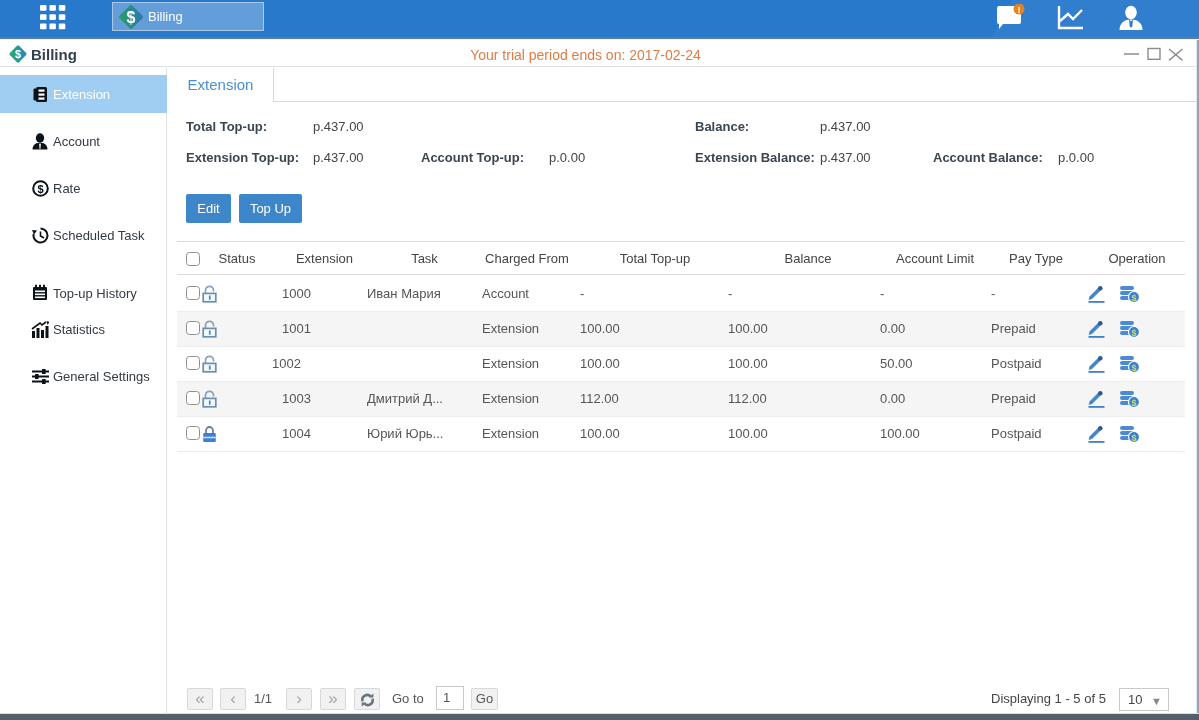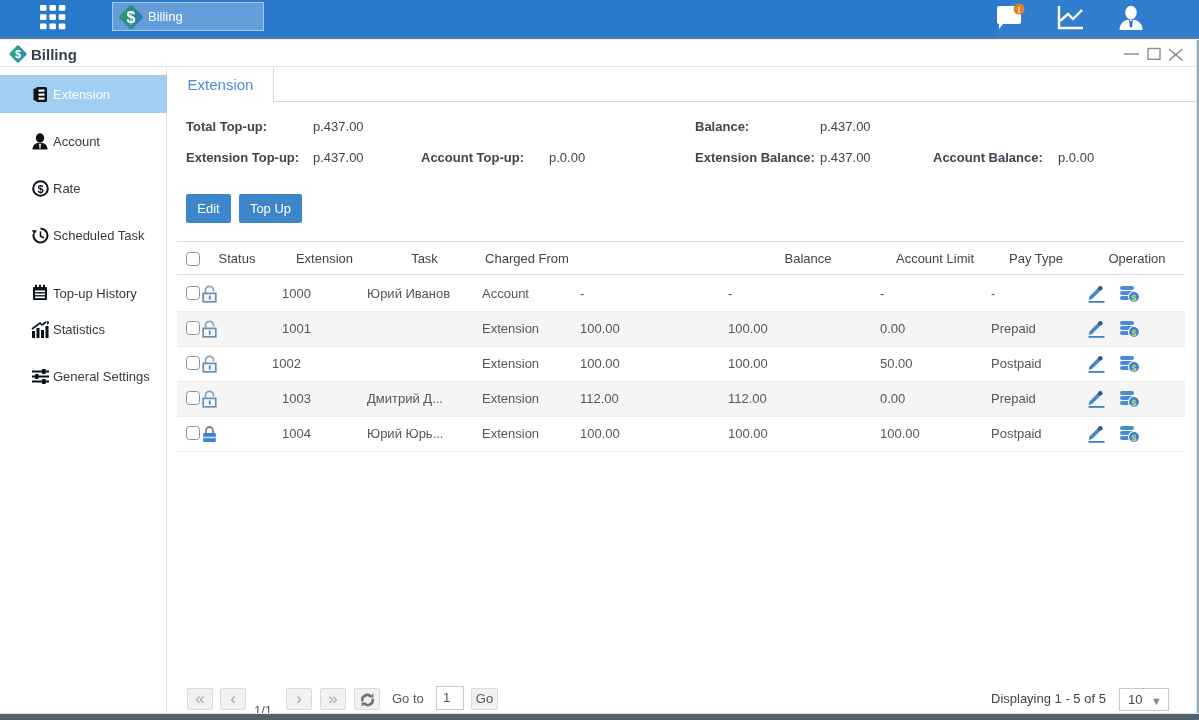--- a/index.html
+++ b/index.html
@@ -113,20 +113,21 @@
     <defs>
         <linearGradient id="dg2" x1="0" y1="1" x2="1" y2="0">
           <stop offset="0" stop-color="#27ae74"></stop>
           <stop offset="1" stop-color="#2e7fc2"></stop>
         </linearGradient>
       </defs>
     <rect x="3.5" y="3.5" width="13" height="13" rx="1.5" fill="url(#dg2)" transform="rotate(45 10 10)"></rect>
     <text x="10" y="14" font-size="11" font-weight="bold" fill="#fff" text-anchor="middle" font-family="Liberation Sans">$</text>
   </svg>
   <div class="name">Billing</div>
+  <div class="trial">Your trial period ends on: 2017-02-24</div>
   <svg style="position:absolute;right:14px;top:7px" width="62" height="14" viewBox="0 0 62 14">
     <line x1="1" y1="7" x2="16" y2="7" stroke="#8c8c8c" stroke-width="1.5"></line>
     <rect x="25" y="1.5" width="12" height="10.8" fill="none" stroke="#8c8c8c" stroke-width="1.4"></rect>
     <path d="M46 2 L59.5 13.4 M59.5 2 L46 13.4" stroke="#8c8c8c" stroke-width="1.4" fill="none"></path>
   </svg>
 </div>
 
 <div class="sidebar"></div>
 <div class="sitem sel" style="top:75px;"><span class="sic">
   <svg width="16" height="17" viewBox="0 0 16 17">
@@ -225,34 +226,35 @@
   <div class="btn" style="left:18px; top:126px; width:45px;">Edit</div>
   <div class="btn" style="left:71px; top:126px; width:63px;">Top Up</div>
 
   <div class="table">
     <div class="thead">
       <span class="cb" style="left:9px; top:10px;"></span>
       <span class="th" style="left:25px; width:70px;">Status</span>
       <span class="th" style="left:105px; width:85px;">Extension</span>
       <span class="th" style="left:190px; width:115px;">Task</span>
       <span class="th" style="left:305px; width:90px;">Charged From</span>
+      <span class="th" style="left:403px; width:150px;">Total Top-up</span>
       <span class="th" style="left:551px; width:160px;">Balance</span>
       <span class="th" style="left:703px; width:110px;">Account Limit</span>
       <span class="th" style="left:814px; width:90px;">Pay Type</span>
       <span class="th" style="left:910px; width:100px;">Operation</span>
     </div>
     <div class="trow" style="top:36px;">
       <span class="cb" style="left:9px; top:9px;"></span>
       <span class="td ic" style="left:25px; width:70px;"><svg width="15" height="18" viewBox="0 0 15 18">
             <path d="M3.5 10 V5.3 a4 4 0 0 1 8 0 V6.6" fill="none" stroke="#8aa3ba" stroke-width="1.7"></path>
             <rect x="1.2" y="8.4" width="12.6" height="8.4" fill="#f2f9fd" stroke="#6e8ea9" stroke-width="1.7"></rect>
             <rect x="6.9" y="10.5" width="1.7" height="4.2" fill="#4a86c8"></rect>
           </svg></span>
       <span class="td" style="left:105px; width:85px;">1000</span>
-      <span class="td" style="left:190px; width:115px;">Юрий Иванов</span>
+      <span class="td" style="left:190px; width:115px;">Иван Мария</span>
       <span class="td" style="left:305px; width:90px;">Account</span>
       <span class="td" style="left:403px; width:150px;">-</span>
       <span class="td" style="left:551px; width:160px;">-</span>
       <span class="td" style="left:703px; width:110px;">-</span>
       <span class="td" style="left:814px; width:90px;">-</span>
       <span class="td ic" style="left:910px; width:100px;"><svg class="oppen" width="19" height="18" viewBox="0 0 19 18">
             <path d="M2.5 11.5 L12 2 l2.6 2.6 L5 14.1 l-3.4 0.8 z" fill="#4585c9"></path>
             <circle cx="13.3" cy="3.3" r="2.3" fill="#2e5a90"></circle>
             <rect x="1.5" y="16" width="16" height="1.8" fill="#3f81c8"></rect>
           </svg><svg class="opcoin" width="21" height="18" viewBox="0 0 21 18">
@@ -373,21 +375,21 @@
             </g>
             <circle cx="15" cy="12" r="5.5" fill="#3a7fd0" stroke="#fff" stroke-width="1.2"></circle>
             <text x="15" y="15.5" font-size="9" font-weight="bold" fill="#bfe07c" text-anchor="middle" font-family="Liberation Sans">$</text>
           </svg></span>
     </div>
   </div>
 
   <div class="pager">
     <div class="pbtn" style="left:19px;">«</div>
     <div class="pbtn" style="left:52px;">‹</div>
-    <span style="position:absolute; left:86px; top:17px;">1/1</span>
+    <span style="position:absolute; left:86px; top:5px;">1/1</span>
     <div class="pbtn" style="left:118px;">›</div>
     <div class="pbtn" style="left:152px;">»</div>
     <div class="pbtn" style="left:186px;"><svg width="15" height="14" viewBox="0 0 15 14" style="margin-top:4px;">
           <g fill="none" stroke="#68747f" stroke-width="2.5">
             <path d="M2.6 8.3 a4.8 4.8 0 0 1 8.3-4.5"></path>
             <path d="M12.4 5.7 a4.8 4.8 0 0 1 -8.3 4.5"></path>
           </g>
           <path d="M13.4 0.2 v4.4 h-4.4 z" fill="#68747f"></path>
           <path d="M1.6 13.8 v-4.4 h4.4 z" fill="#68747f"></path>
         </svg></div>

